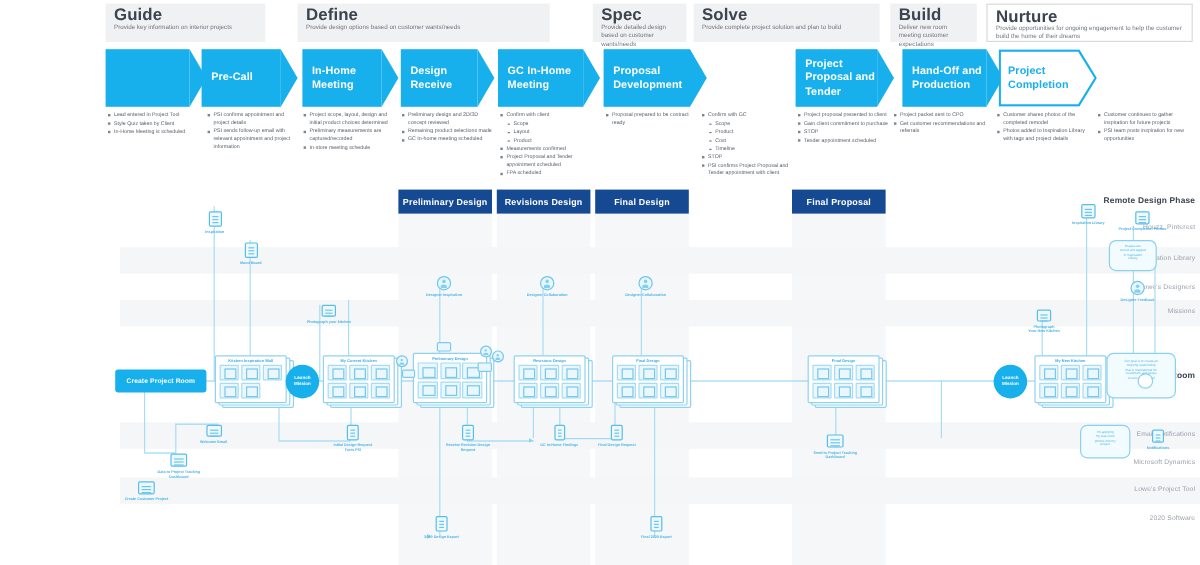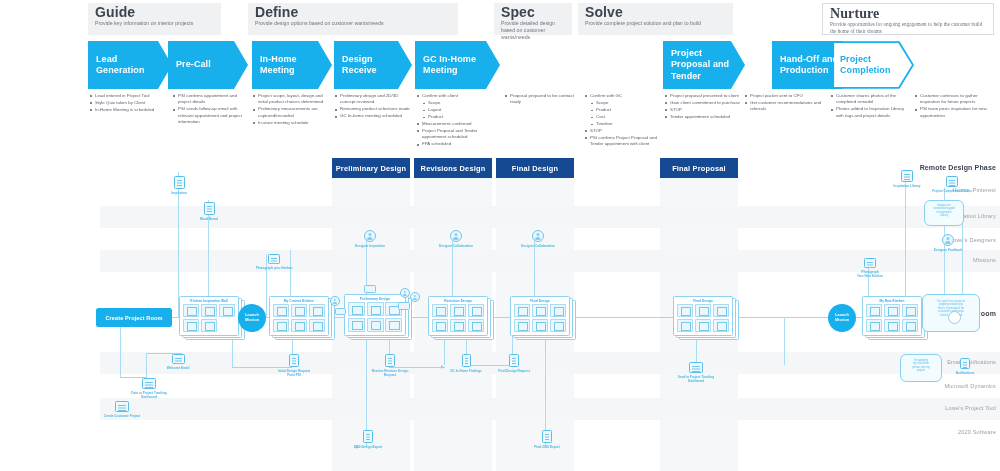--- a/index.html
+++ b/index.html
@@ -11,21 +11,21 @@
   }
   #root { position: relative; width: 1000px; height: 471px; }
 
   
   .phase-cards { position: absolute; left: 0; top: 0; width: 1000px; height: 38px; }
   .phase-card {
     position: absolute; top: 3px;
     background: #f0f1f3;
     padding: 4px 6px 4px 7px;
   }
-  .phase-card.outlined { background: #ffffff; border: 1px solid #d9dadd; font-family: Liberation Serif, serif; }
+  .phase-card.outlined { background: #ffffff; border: 1px solid #d9dadd; }
   .phase-card .pc-title {
     font-size: 14px; font-weight: bold; color: #3c4450;
     letter-spacing: .1px; line-height: 11px;
   }
   .phase-card .pc-desc {
     font-size: 5.2px; color: #6f7680; line-height: 7px; margin-top: 1.5px;
   }
 
   
   .stages { position: absolute; left: 0; top: 41px; width: 1000px; height: 50px; }
@@ -195,33 +195,35 @@
       <div class="pc-desc">Provide design options based on customer wants/needs</div>
     </div>
     <div class="phase-card" style="left:494px; width:78px; height:32px;">
       <div class="pc-title">Spec</div>
       <div class="pc-desc">Provide detailed design based on customer wants/needs</div>
     </div>
     <div class="phase-card" style="left:578px; width:155px; height:32px;">
       <div class="pc-title">Solve</div>
       <div class="pc-desc">Provide complete project solution and plan to build</div>
     </div>
+    <div class="phase-card" style="left:742px; width:72px; height:32px;">
+      <div class="pc-title">Build</div>
+      <div class="pc-desc">Deliver new room meeting customer expectations</div>
+    </div>
     <div class="phase-card outlined" style="left:822px; width:172px; height:32px;">
       <div class="pc-title">Nurture</div>
       <div class="pc-desc">Provide opportunities for ongoing engagement to help the customer build the home of their dreams</div>
     </div>
   </div>
 
   <div class="stages">
 
     <div class="stage" style="left:88px; width:84px;">
       <div class="chev-body" style="width:70px;"></div>
       <div class="chev-tip" style="left:70px;"></div>
-      <div class="chev-label">Lead
-Generation</div>
     </div>
 
     <div class="stage" style="left:168px; width:80px;">
       <div class="chev-body" style="width:66px;"></div>
       <div class="chev-tip" style="left:66px;"></div>
       <div class="chev-label">Pre-Call</div>
     </div>
 
     <div class="stage" style="left:252px; width:80px;">
       <div class="chev-body" style="width:66px;"></div>
@@ -237,31 +239,37 @@
 Receive</div>
     </div>
 
     <div class="stage" style="left:415px; width:85px;">
       <div class="chev-body" style="width:71px;"></div>
       <div class="chev-tip" style="left:71px;"></div>
       <div class="chev-label">GC In-Home
 Meeting</div>
     </div>
 
+    <div class="stage" style="left:503px; width:86px;">
+      <div class="chev-body" style="width:72px;"></div>
+      <div class="chev-tip" style="left:72px;"></div>
+      <div class="chev-label">Proposal
+Development</div>
+    </div>
 
 
     <div class="stage" style="left:663px; width:82px;">
       <div class="chev-body" style="width:68px;"></div>
       <div class="chev-tip" style="left:68px;"></div>
       <div class="chev-label">Project
 Proposal and
 Tender</div>
     </div>
 
-    <div class="stage" style="left:772px; width:73px;">
+    <div class="stage" style="left:752px; width:73px;">
       <div class="chev-body" style="width:70px;"></div>
       <div class="chev-tip" style="left:70px;"></div>
       <div class="chev-label">Hand-Off and
 Production</div>
     </div>
 
     <div class="stage hollow" style="left:832px; width:82px;">
       <svg class="chev-outline" width="82" height="48" viewBox="0 0 82 48">
         <polygon points="1.2,1.2 67,1.2 81,24 67,46.8 1.2,46.8" fill="#ffffff" stroke="#18b0ec" stroke-width="1.8"></polygon>
       </svg>

